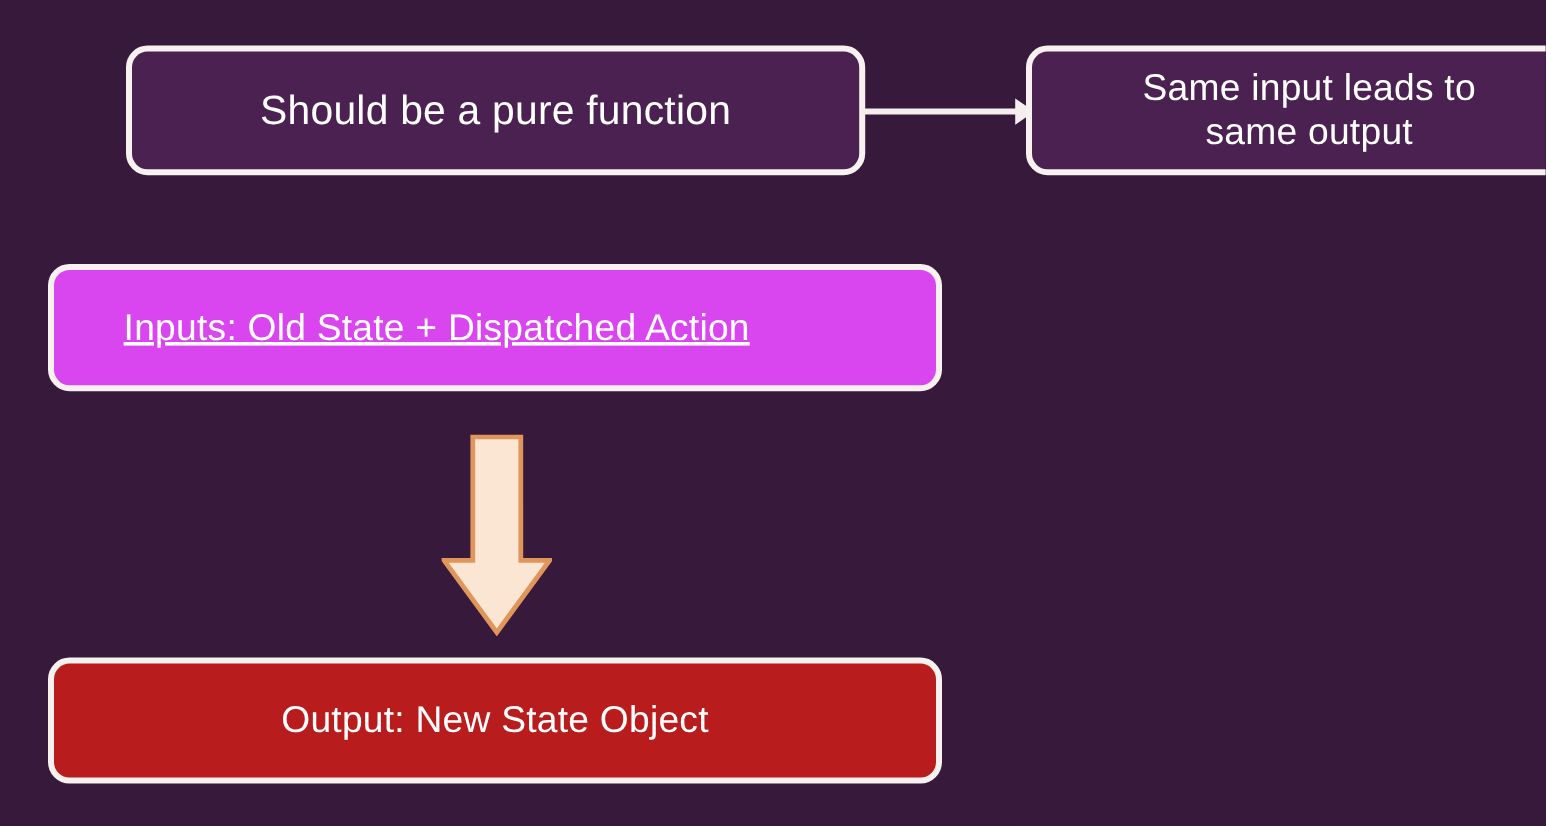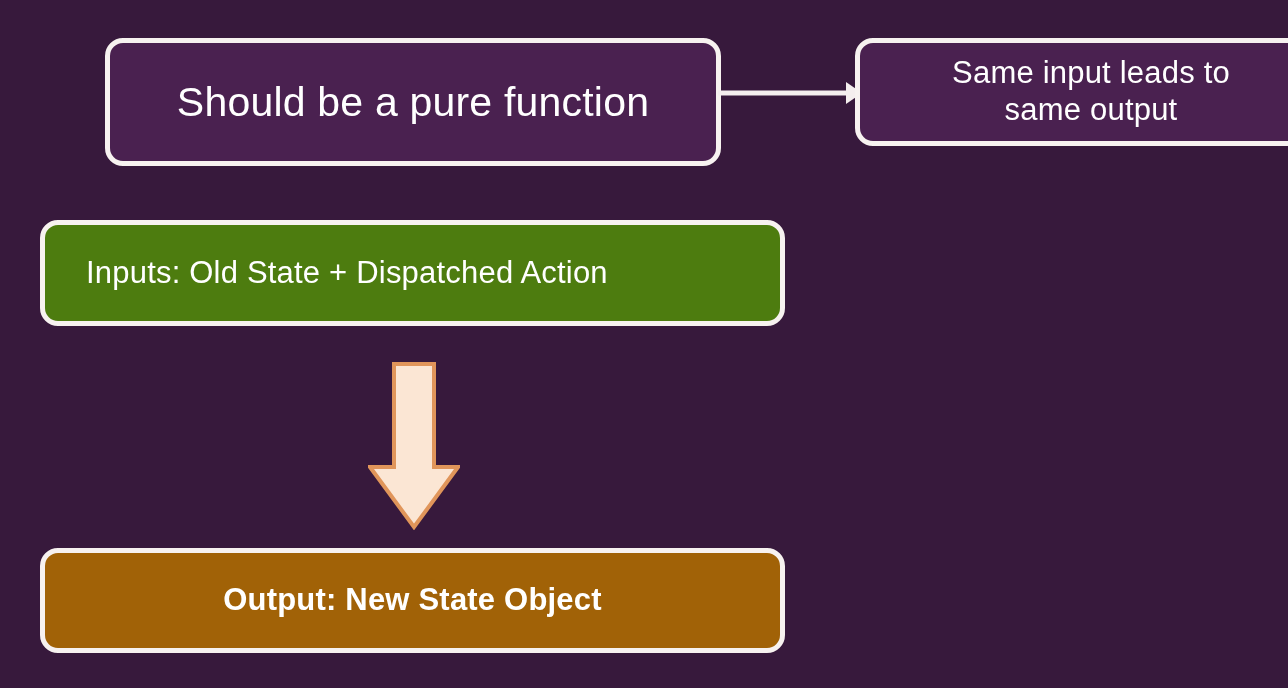--- a/index.html
+++ b/index.html
@@ -31,63 +31,63 @@
     line-height: 1.18;
     letter-spacing: 0.2px;
     white-space: pre-line;
   }
 
   
   .node-pure {
     left: 105px;
     top: 38px;
     width: 616px;
-    height: 128px;
+    height: 108px;
     background: #4a2150;
     justify-content: center;
     text-align: center;
-    font-size: 41px;
+    font-size: 34px;
   }
 
   
   .node-same {
     left: 855px;
     top: 38px;
     width: 472px;
     height: 108px;
     background: #4a2150;
     justify-content: center;
     text-align: center;
     font-size: 31px;
   }
 
   
   .node-inputs {
     left: 40px;
     top: 220px;
     width: 745px;
     height: 106px;
-    background: #4d7c0f;
+    background: #d946ef;
     justify-content: flex-start;
     text-align: left;
-    padding-left: 41px;
+    padding-left: 58px;
     font-size: 31px;
+    text-decoration: underline;
   }
 
   
   .node-output {
     left: 40px;
     top: 548px;
     width: 745px;
     height: 105px;
-    background: #a16207;
+    background: #b91c1c;
     justify-content: center;
     text-align: center;
     font-size: 31px;
-    font-weight: bold;
   }
 
   .node-label {
     display: block;
     width: 100%;
   }
 
   
   .connector-h {
     position: absolute;

